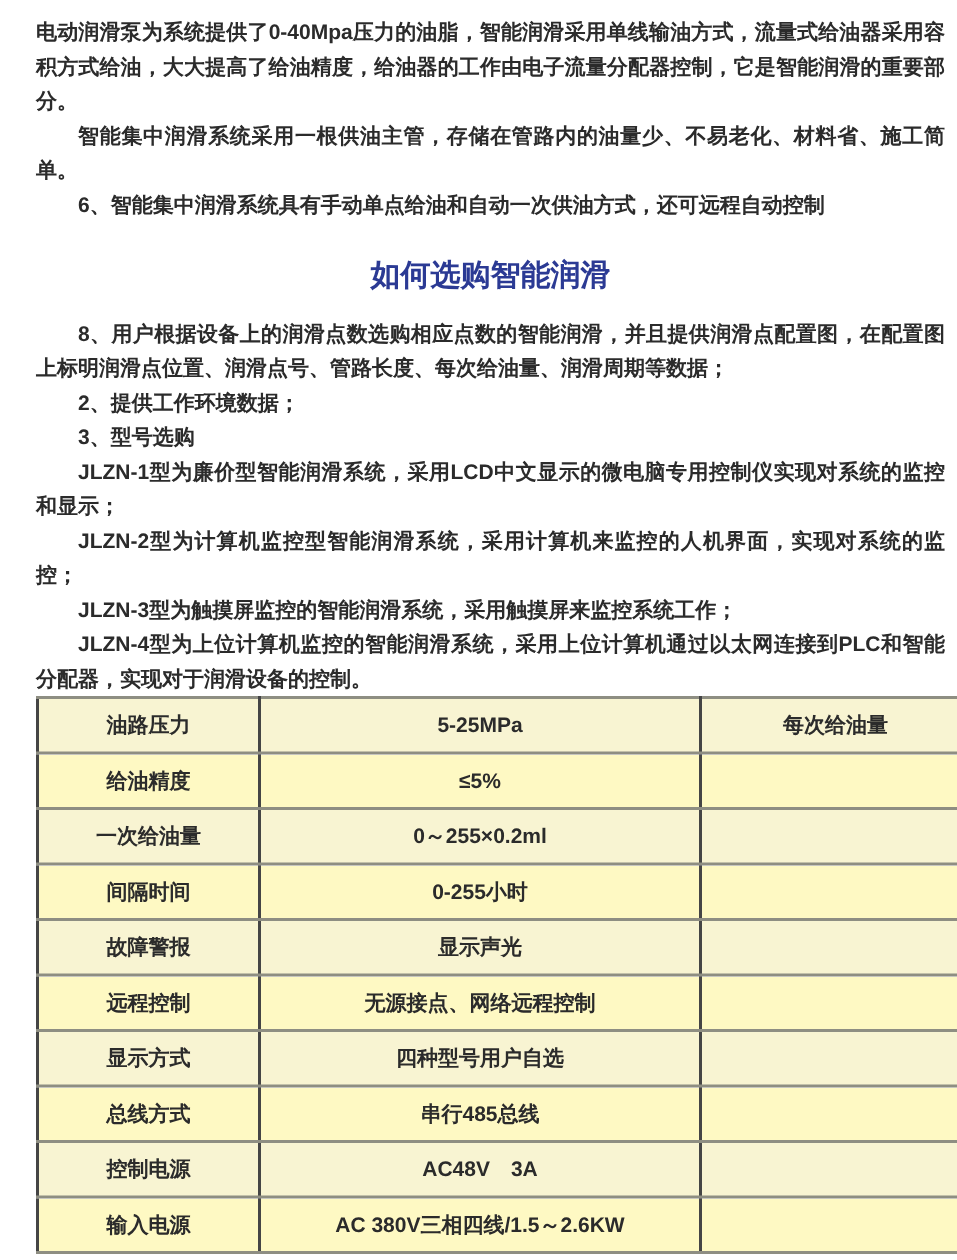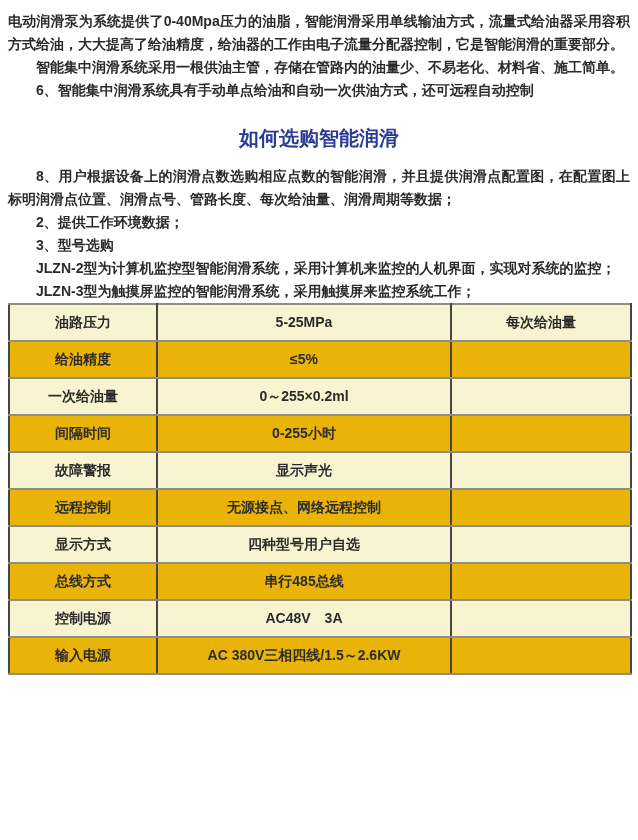--- a/index.html
+++ b/index.html
@@ -10,21 +10,21 @@
     --border-gray:#8e8e82;
   }
   *{box-sizing:border-box;}
   html,body{margin:0;padding:0;}
   body{
     width:638px;height:840px;background:#ffffff;overflow:hidden;
     font-family:"Liberation Sans","DejaVu Sans",sans-serif;
   }
   .page{
     width:638px;height:840px;
-    padding:10px 8px 0 8px;
+    padding:10px 8px 0 24px;
     color:var(--text);
     font-size:14px;
     line-height:23px;
     font-weight:bold;
   }
   p{margin:0;text-align:justify;}
   .indent{text-indent:2em;}
   h2.section-title{
     font-size:20px;
     line-height:26px;
@@ -46,21 +46,21 @@
     height:37px;
     text-align:center;
     vertical-align:middle;
     font-size:14px;
     font-weight:bold;
     color:var(--text);
     border-top:2px solid var(--border-gray);
     border-bottom:2px solid var(--border-gray);
     border-left:2px solid var(--border-dark);
     border-right:2px solid var(--border-dark);
-    background:#eab308;
+    background:#fef9c3;
     overflow:hidden;
     white-space:nowrap;
   }
   table.params tr:nth-child(odd) td{
     background:var(--yellow);
   }
 </style>
 </head>
 <body>
 
@@ -68,22 +68,24 @@
 
   <p>电动润滑泵为系统提供了0-40Mpa压力的油脂，智能润滑采用单线输油方式，流量式给油器采用容积方式给油，大大提高了给油精度，给油器的工作由电子流量分配器控制，它是智能润滑的重要部分。</p>
   <p class="indent">智能集中润滑系统采用一根供油主管，存储在管路内的油量少、不易老化、材料省、施工简单。</p>
   <p class="indent">6、智能集中润滑系统具有手动单点给油和自动一次供油方式，还可远程自动控制</p>
 
   <h2 class="section-title">如何选购智能润滑</h2>
 
   <p class="indent">8、用户根据设备上的润滑点数选购相应点数的智能润滑，并且提供润滑点配置图，在配置图上标明润滑点位置、润滑点号、管路长度、每次给油量、润滑周期等数据；</p>
   <p class="indent">2、提供工作环境数据；</p>
   <p class="indent">3、型号选购</p>
+  <p class="indent">JLZN-1型为廉价型智能润滑系统，采用LCD中文显示的微电脑专用控制仪实现对系统的监控和显示；</p>
   <p class="indent">JLZN-2型为计算机监控型智能润滑系统，采用计算机来监控的人机界面，实现对系统的监控；</p>
   <p class="indent">JLZN-3型为触摸屏监控的智能润滑系统，采用触摸屏来监控系统工作；</p>
+  <p class="indent">JLZN-4型为上位计算机监控的智能润滑系统，采用上位计算机通过以太网连接到PLC和智能分配器，实现对于润滑设备的控制。</p>
 
 
   <table class="params">
     <colgroup>
       <col style="width:148px">
       <col style="width:294px">
       <col style="width:180px">
     </colgroup>
     <tbody>
         <tr>

